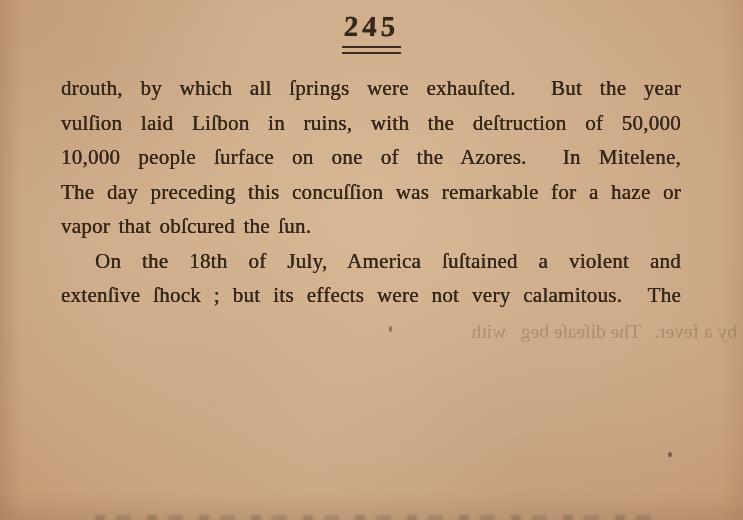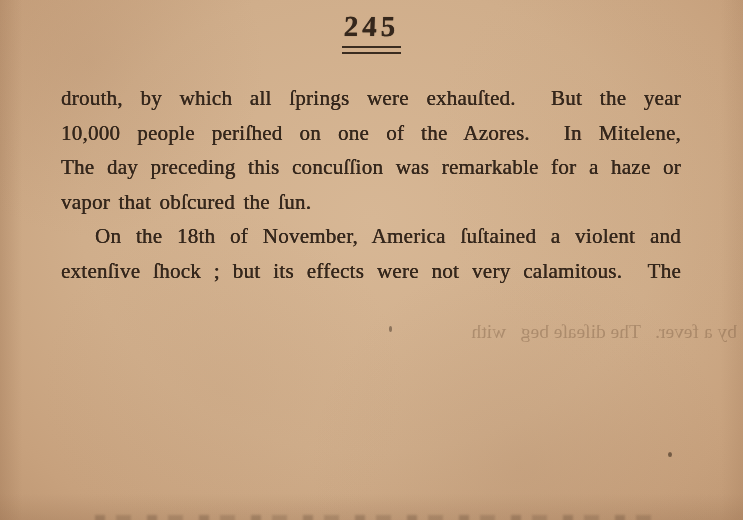--- a/index.html
+++ b/index.html
@@ -34,21 +34,21 @@
   .rule {
     width: 59px;
     height: 8px;
     margin: 3px auto 0;
     border-top: 2.5px solid #3a2c20;
     border-bottom: 2.5px solid #3a2c20;
   }
 
   .text {
     position: absolute;
-    top: 81px;
+    top: 71px;
     left: 61px;
     width: 620px;
   }
   .line {
     height: 34.5px;
     line-height: 34.5px;
     font-size: 21px;
     white-space: pre-wrap;
     text-align: justify;
     text-align-last: justify;
@@ -104,26 +104,27 @@
 <div class="page">
 
   <div class="header">
     <div class="pagenum">245</div>
     <div class="rule"></div>
   </div>
 
   <div class="text">
     <div class="para">
       <div class="line">drouth, by which all ſprings were exhauſted.  But the year</div>
-      <div class="line">10,000 people periſhed on one of the Azores.  In Mitelene,</div>
+      <div class="line">vulſion laid Liſbon in ruins, with the deſtruction of 50,000</div>
+      <div class="line">10,000 people ſurface on one of the Azores.  In Mitelene,</div>
       <div class="line">The day preceding this concuſſion was remarkable for a haze or</div>
       <div class="line lastline">vapor that obſcured the ſun.</div>
     </div>
     <div class="para">
-      <div class="line indent">On the 18th of November, America ſuſtained a violent and</div>
+      <div class="line indent">On the 18th of July, America ſuſtained a violent and</div>
       <div class="line">extenſive ſhock ; but its effects were not very calamitous.  The</div>
     </div>
   </div>
 
   <div class="bleed">by a fever.   The diſeaſe beg   with</div>
 
   <div class="bottom-cut"></div>
 
   <div class="fleck f1"></div>
   <div class="fleck f2"></div>

